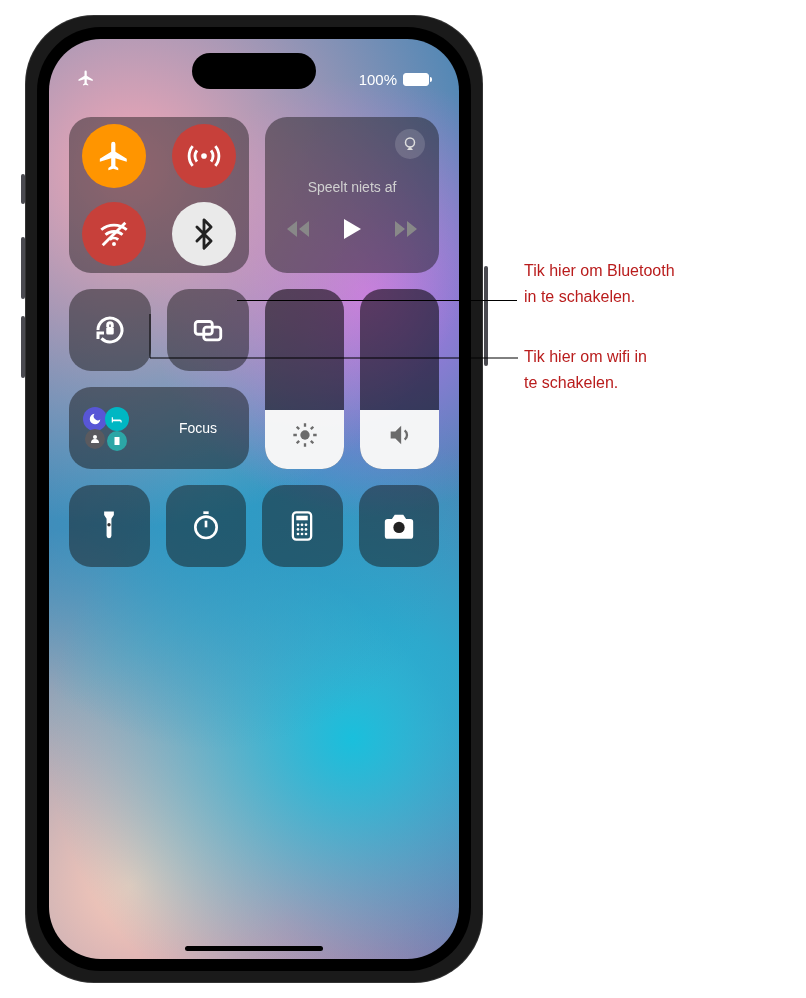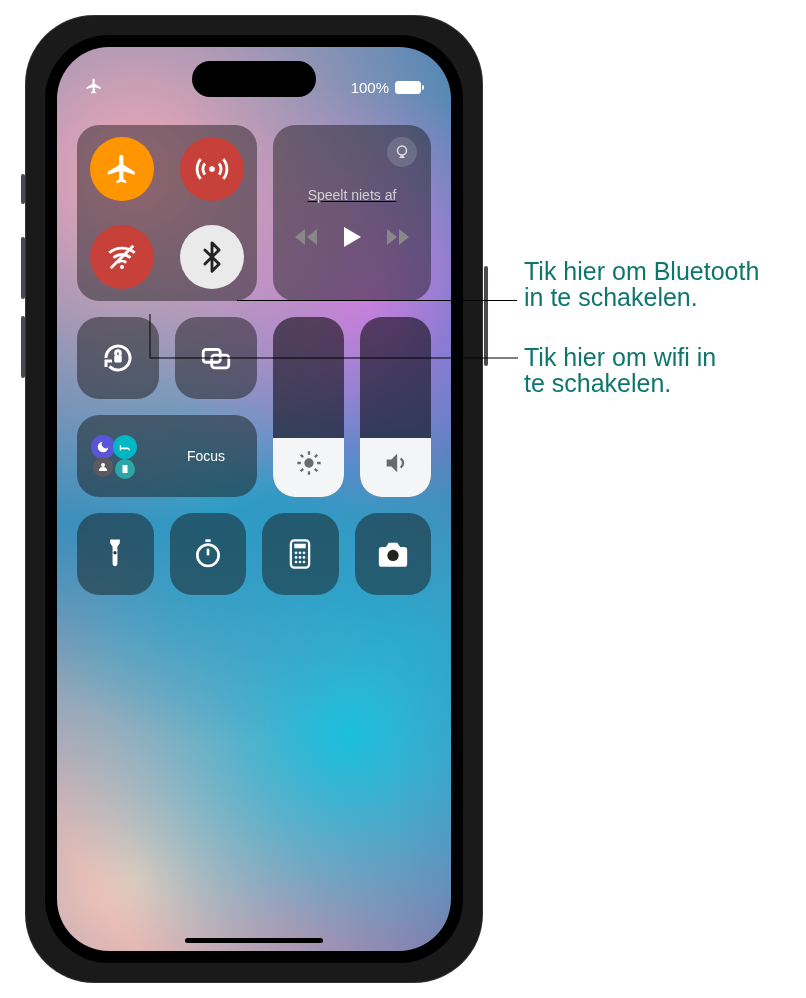--- a/index.html
+++ b/index.html
@@ -12,21 +12,21 @@
       overflow: hidden;
     }
     .phone-frame {
       position: absolute;
       left: 26px;
       top: 16px;
       width: 456px;
       height: 966px;
       background: #1a1a1a;
       border-radius: 68px;
-      padding: 19px;
+      padding: 11px;
       box-shadow: 0 0 0 1px #333;
     }
     .phone-inner-bezel {
       width: 100%;
       height: 100%;
       background: #000;
       border-radius: 64px;
       padding: 12px;
     }
     .screen {
@@ -119,21 +119,21 @@
       right: 20px;
       display: flex;
       flex-direction: column;
       gap: 16px;
     }
     .row { display: flex; gap: 16px; }
     .panel {
       background: rgba(20,20,20,0.45);
       border-radius: 22px;
     }
-    .panel.sq2x2 { width: 180px; height: 176px; text-decoration: underline; }
+    .panel.sq2x2 { width: 180px; height: 156px; }
     .conn-grid {
       width: 100%; height: 100%;
       display: grid;
       grid-template: 1fr 1fr / 1fr 1fr;
       place-items: center;
     }
     .conn-btn {
       width: 64px; height: 64px;
       border-radius: 50%;
       display: flex;
@@ -222,24 +222,24 @@
     }
 
     
     .callouts {
       position: absolute;
       left: 0;
       top: 0;
     }
     .callout-text {
       position: absolute;
-      font-size: 25px;
+      font-size: 16px;
       line-height: 26px;
       font-family: Helvetica, Arial, sans-serif;
-      color: #0f766e;
+      color: #b91c1c;
       white-space: nowrap;
     }
     .callout-line {
       position: absolute;
       height: 1px;
       background: #000;
     }
     svg.icon-stroke { stroke:#fff; fill:none; stroke-width:2; }
   </style>
 </head>

